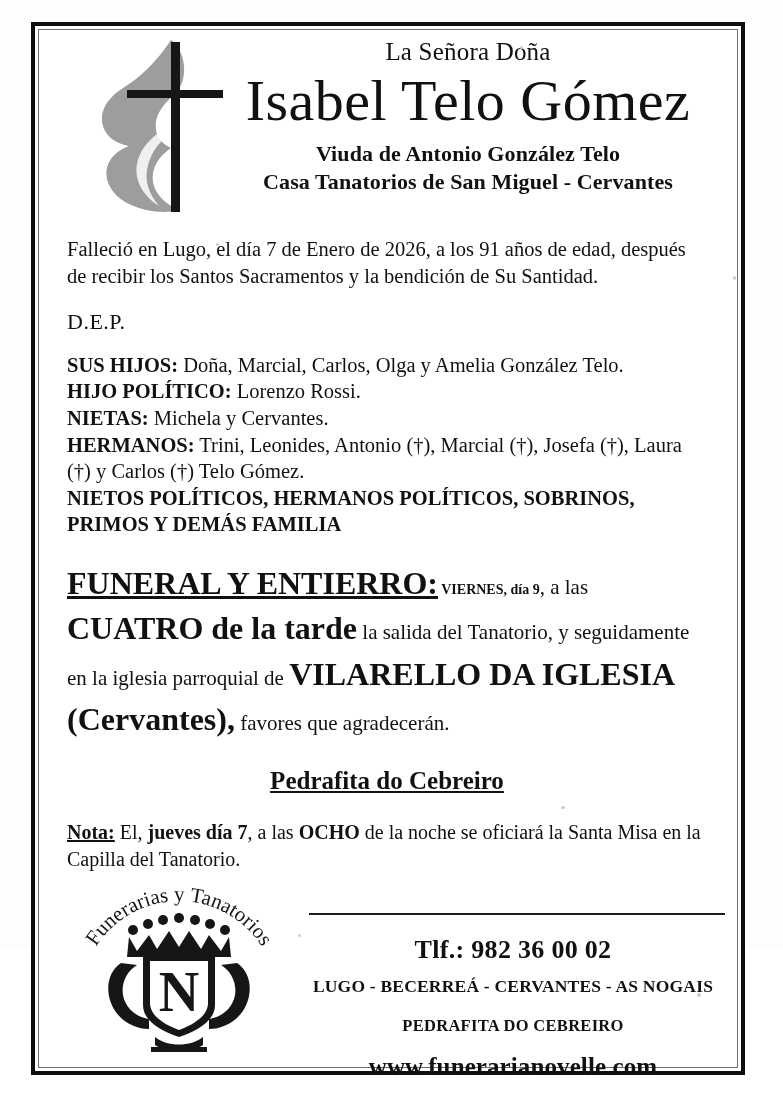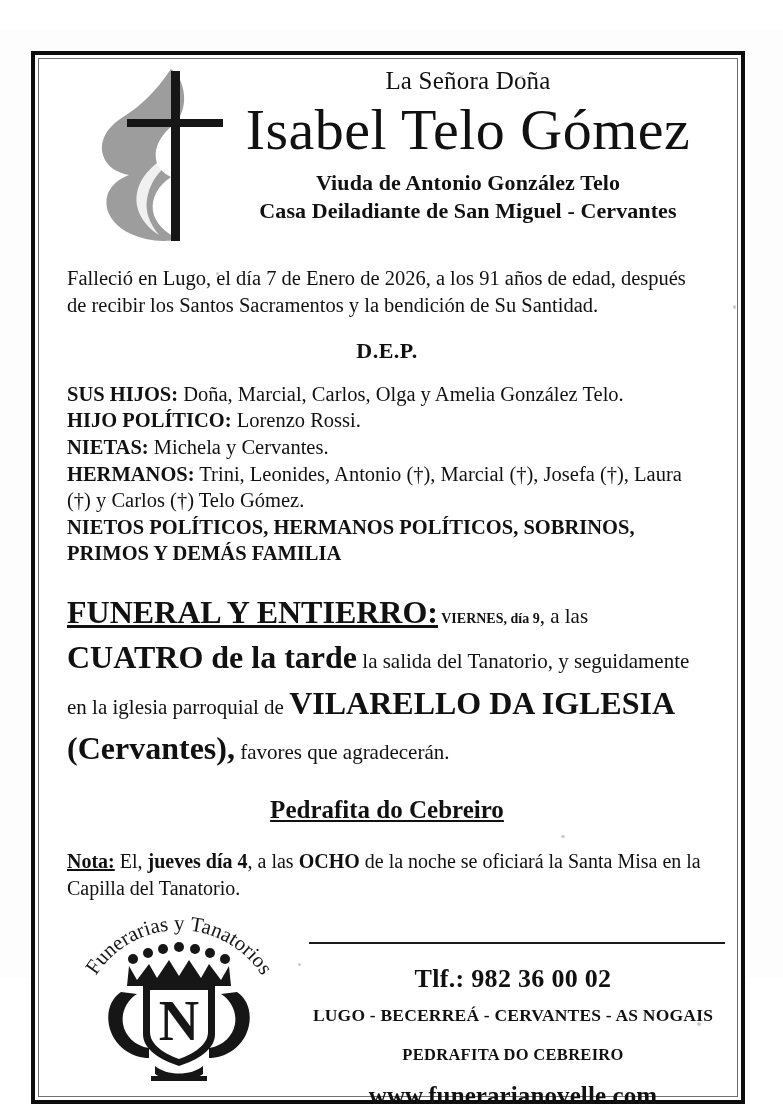--- a/index.html
+++ b/index.html
@@ -15,21 +15,20 @@
     color: #111111;
     overflow: hidden;
   }
 
   
   .page {
     position: absolute;
     left: 0; top: 0;
     width: 783px; height: 948px;
     background: #fdfdfd;
-    margin-top: 29px;
   }
   .frame {
     position: absolute;
     left: 31px;
     top: 22px;
     width: 714px;
     height: 1053px;
     border: 4px solid #0d0d0d;
     box-sizing: border-box;
     background: #ffffff;
@@ -93,22 +92,21 @@
   .body-text {
     font-size: 20.5px;
     line-height: 1.33;
     text-align: left;
     padding: 0 8px 0 6px;
   }
   .intro {
     margin-top: 0px;
   }
   .dep {
-    text-align: center;
-    font-weight: bold;
+    font-weight: normal;
     font-size: 22px;
     margin-top: 16px;
     letter-spacing: 0.5px;
   }
   .family {
     margin-top: 16px;
     line-height: 1.30;
   }
   .family .row { display: block; }
   .caps-block {
@@ -250,21 +248,21 @@
 
             <rect x="78" y="8" width="9" height="170" fill="#161616"></rect>
             <rect x="34" y="56" width="96" height="8" fill="#161616"></rect>
           </svg>
         </div>
 
         <div class="title-block">
           <div class="lbl-senora">La Señora Doña</div>
           <div class="deceased-name">Isabel Telo Gómez</div>
           <div class="sub-line first">Viuda de Antonio González Telo</div>
-          <div class="sub-line">Casa Deiladiante de San Miguel - Cervantes</div>
+          <div class="sub-line">Casa Tanatorios de San Miguel - Cervantes</div>
         </div>
       </div>
 
       <div class="body-text">
 
         <div class="intro">Falleció en Lugo, el día 7 de Enero de 2026, a los 91 años de edad, después de recibir los Santos Sacramentos y la bendición de Su Santidad.</div>
 
         <div class="dep">D.E.P.</div>
 
         <div class="family">
@@ -285,21 +283,21 @@
 
         <div class="funeral">
           <span class="big u">FUNERAL Y ENTIERRO:</span><span class="med"> VIERNES, día 9</span><span>, a las </span><span class="big">CUATRO de la tarde</span><span> la salida del Tanatorio, y seguidamente en la iglesia parroquial de </span><span class="big">VILARELLO DA IGLESIA (Cervantes),</span><span> favores que agradecerán.</span>
         </div>
 
         <div class="capilla">
           <div><span class="cap-line">Pedrafita do Cebreiro</span></div>
         </div>
 
         <div class="nota">
-          <b class="u">Nota:</b><span> El, </span><b>jueves día 4</b><span>, a las </span><b>OCHO</b><span> de la noche se oficiará la Santa Misa en la Capilla del Tanatorio.</span>
+          <b class="u">Nota:</b><span> El, </span><b>jueves día 7</b><span>, a las </span><b>OCHO</b><span> de la noche se oficiará la Santa Misa en la Capilla del Tanatorio.</span>
         </div>
 
       </div>
 
       <div class="footer">
         <div class="footer-grid">
 
           <div class="novelle-logo">
             <svg viewBox="0 0 240 170" width="240" height="170" aria-hidden="true">
               <defs>

